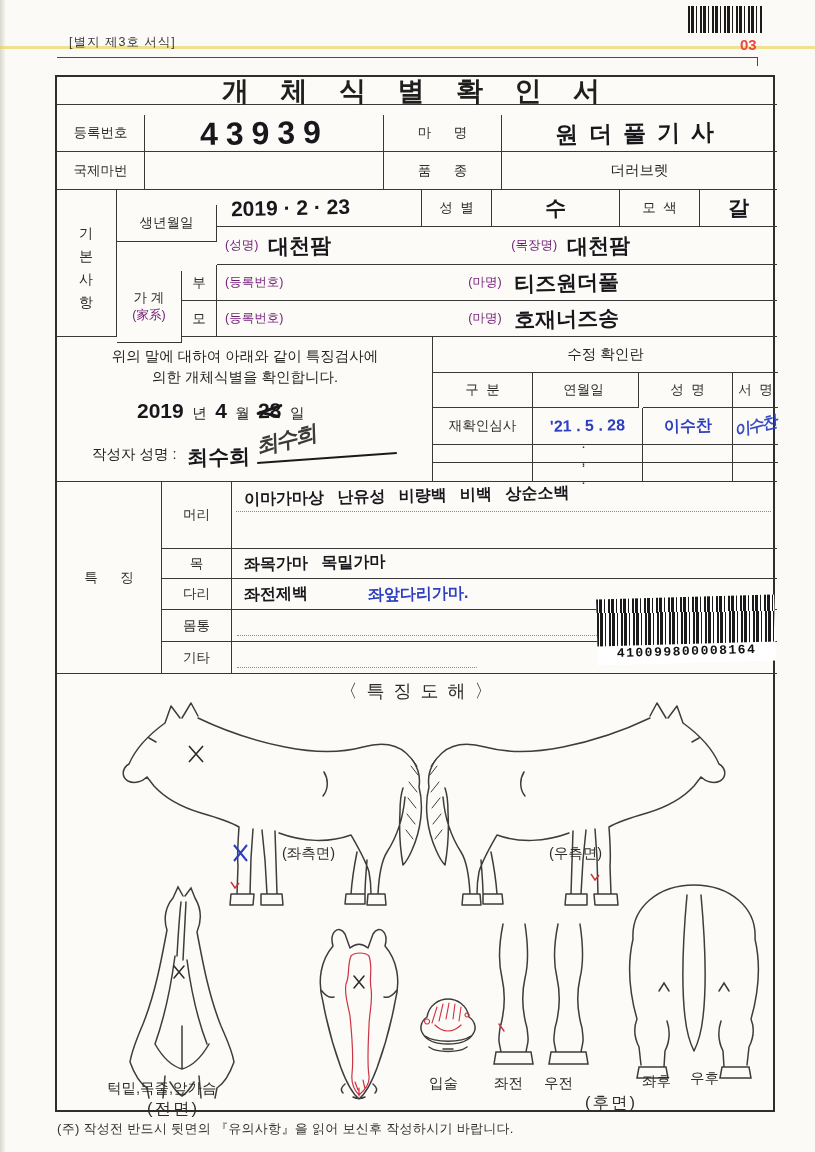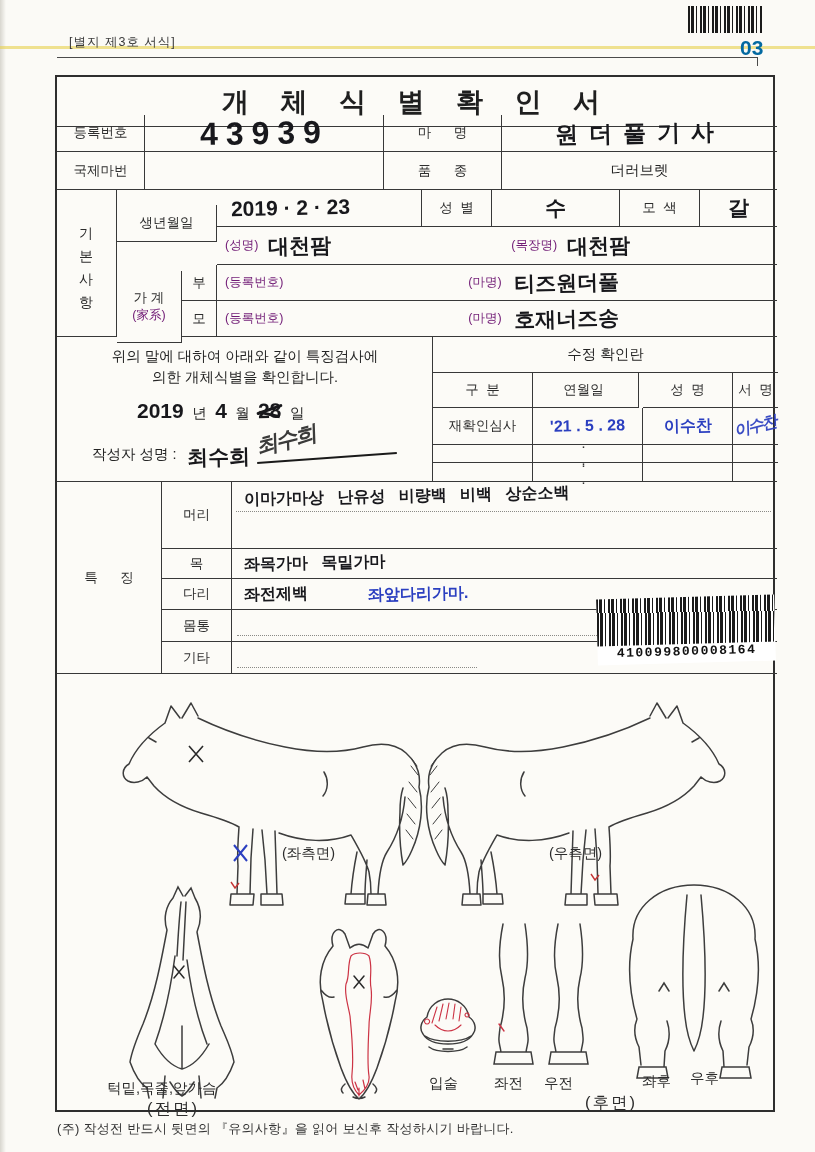--- a/index.html
+++ b/index.html
@@ -18,21 +18,21 @@
   
   .yellow-line { left:0; top:46px; width:815px; height:3px; background:#e7d14b; opacity:.6; }
   .scan-edge { left:0; top:0; width:6px; height:1152px; background:linear-gradient(90deg,#d8d6cf,rgba(216,214,207,0)); }
 
   .barcode {
     background:
       repeating-linear-gradient(90deg,#1a1a1a 0 2px,transparent 2px 3px,#1a1a1a 3px 6px,transparent 6px 8px,#1a1a1a 8px 9px,transparent 9px 12px);
   }
 
   .corner-label { font-size:12.5px; letter-spacing:1px; color:#3a3a3a;padding-left:12px; }
-  .page-num { font-size:21px; font-weight:bold; color:#0369a1; }
+  .page-num { font-size:15px; font-weight:bold; color:#ef4444; }
   .top-rule { border-top:1.5px solid #4a4a4a; }
 
   
   .form { left:55px; top:75px; width:720px; height:1037px; border:2.2px solid #2e2e2e; background:#fcfbf7; }
   .bB { border-bottom:1.6px solid #383838; }
   .bR { border-right:1.6px solid #383838; }
   .bL { border-left:1.6px solid #383838; }
 
   .title { font-size:27px; font-weight:600; letter-spacing:12px; color:#1f1f1f; }
   .lab { font-size:13.5px; color:#2e2e2e; }
@@ -70,21 +70,21 @@
 <div class="abs yellow-line"></div>
 
 <div class="abs corner-label" style="left:57px; top:34px;">[별지 제3호 서식]</div>
 <div class="abs barcode" style="left:688px; top:6px; width:74px; height:27px;"></div>
 <div class="abs page-num" style="left:740px; top:36px;">03</div>
 <div class="abs top-rule" style="left:57px; top:57px; width:701px;"></div>
 <div class="abs" style="left:756.5px; top:57px; width:0; height:9px; border-left:1.5px solid #4a4a4a;"></div>
 
 <div class="abs form">
 
-  <div class="abs cc bB title" style="left:0; top:0; width:720px; height:50px;">개 체 식 별 확 인 서</div>
+  <div class="abs cc bB title" style="left:0; top:0; width:720px; height:28px;">개 체 식 별 확 인 서</div>
 
   <div class="abs cc bB bR lab" style="left:0; top:38px; width:88px; height:37px;">등록번호</div>
   <div class="abs cc bB bR" style="left:88px; top:38px; width:239px; height:37px;">
     <span class="hw regno">43939</span>
   </div>
   <div class="abs cc bB" style="left:445px; top:38px; width:275px; height:37px;">
     <span class="hw horsename">원더풀기사</span>
   </div>
   <div class="abs cc bB bR lab pre" style="left:327px; top:38px; width:118px; height:37px;">마      명</div>
 
@@ -212,20 +212,21 @@
     <div class="abs" style="left:175px; top:160px; width:545px; height:32px;"></div>
     <div class="abs dotline" style="left:180px; top:185px; width:240px;"></div>
 
     <div class="abs" style="left:540px; top:115px; width:178px; height:66px; transform:rotate(-1.6deg); background:#fff;">
       <div class="barcode" style="width:178px; height:47px;"></div>
       <div style="width:178px; text-align:center; font-family:'Liberation Mono','DejaVu Sans Mono',monospace; font-size:13px; font-weight:bold; letter-spacing:1.5px; color:#111;">410099800008164</div>
     </div>
   </div>
 
   <div class="abs" style="left:0; top:597px; width:720px; height:440px;">
+    <div class="abs cc diagram-label-lg" style="left:0; top:5px; width:720px; height:24px; font-size:18px;">〈 특 징 도 해 〉</div>
 
     <svg class="abs" style="left:0; top:0;" width="720" height="440" viewBox="0 0 720 440">
       <defs>
         <g id="side-horse" fill="none" stroke="#3d3d3d" stroke-width="1.5" stroke-linecap="round" stroke-linejoin="round">
           <path d="M10,62 C3,66 2,75 9,79 C15,82 23,80 28,75
                    M10,62 C16,48 28,34 46,21
                    M46,21 L52,4 L61,16 M63,16 L72,1 L79,14
                    M79,16 C104,28 136,39 166,45 C196,51 222,51 244,45 C262,40 277,42 287,51 C297,60 302,72 300,85 C305,104 302,128 293,148 C290,155 287,160 284,163
                    M284,163 C281,146 280,128 281,110 C281,100 282,92 284,86
                    M28,75 L35,84 C46,96 62,105 82,111 C96,115 110,119 120,125

